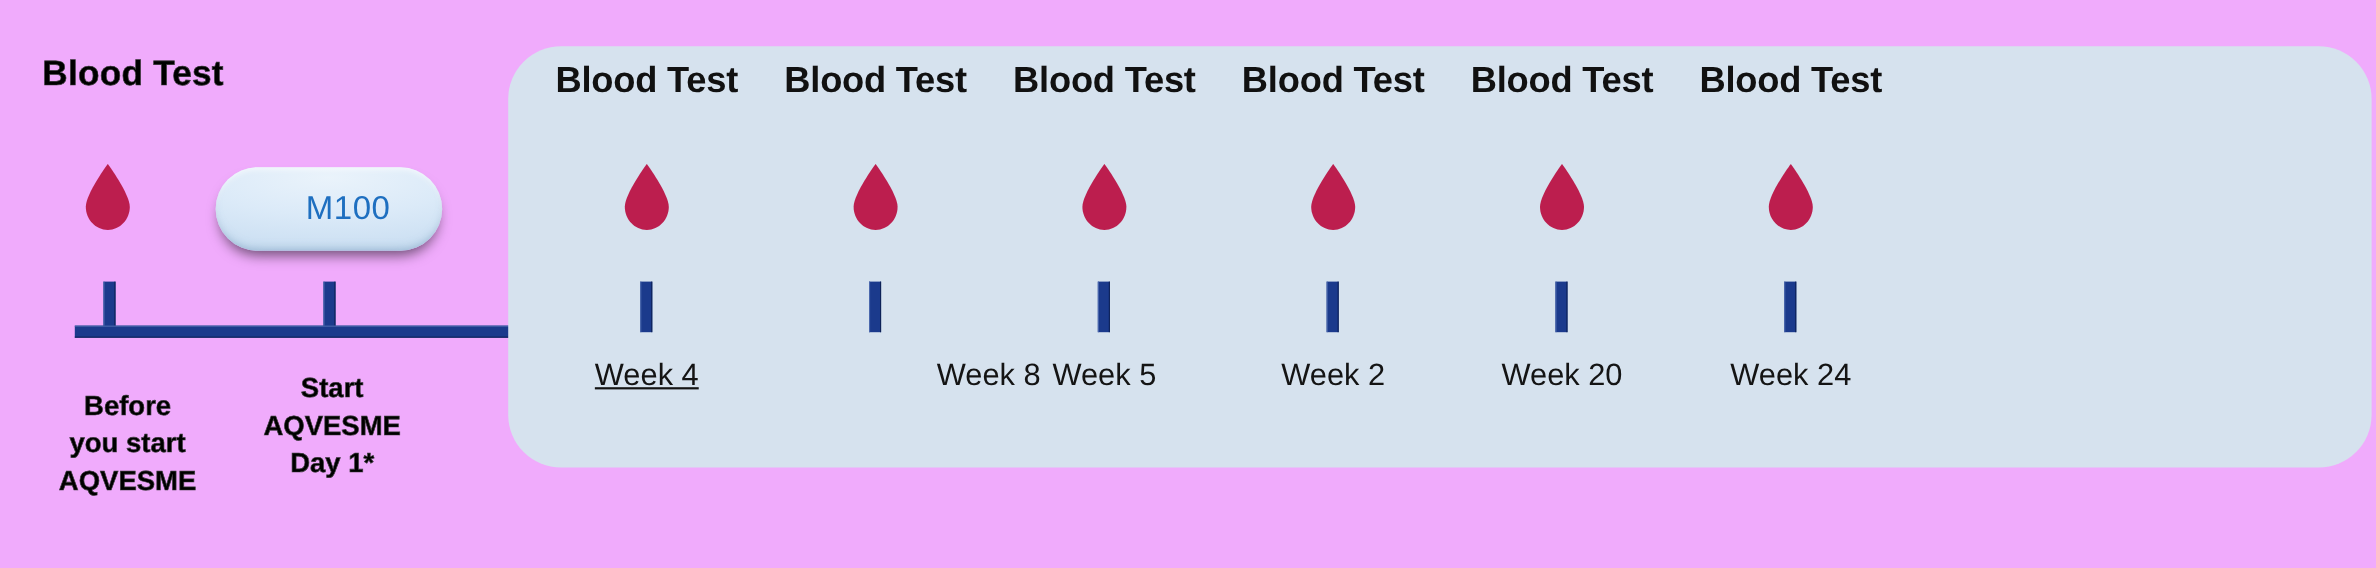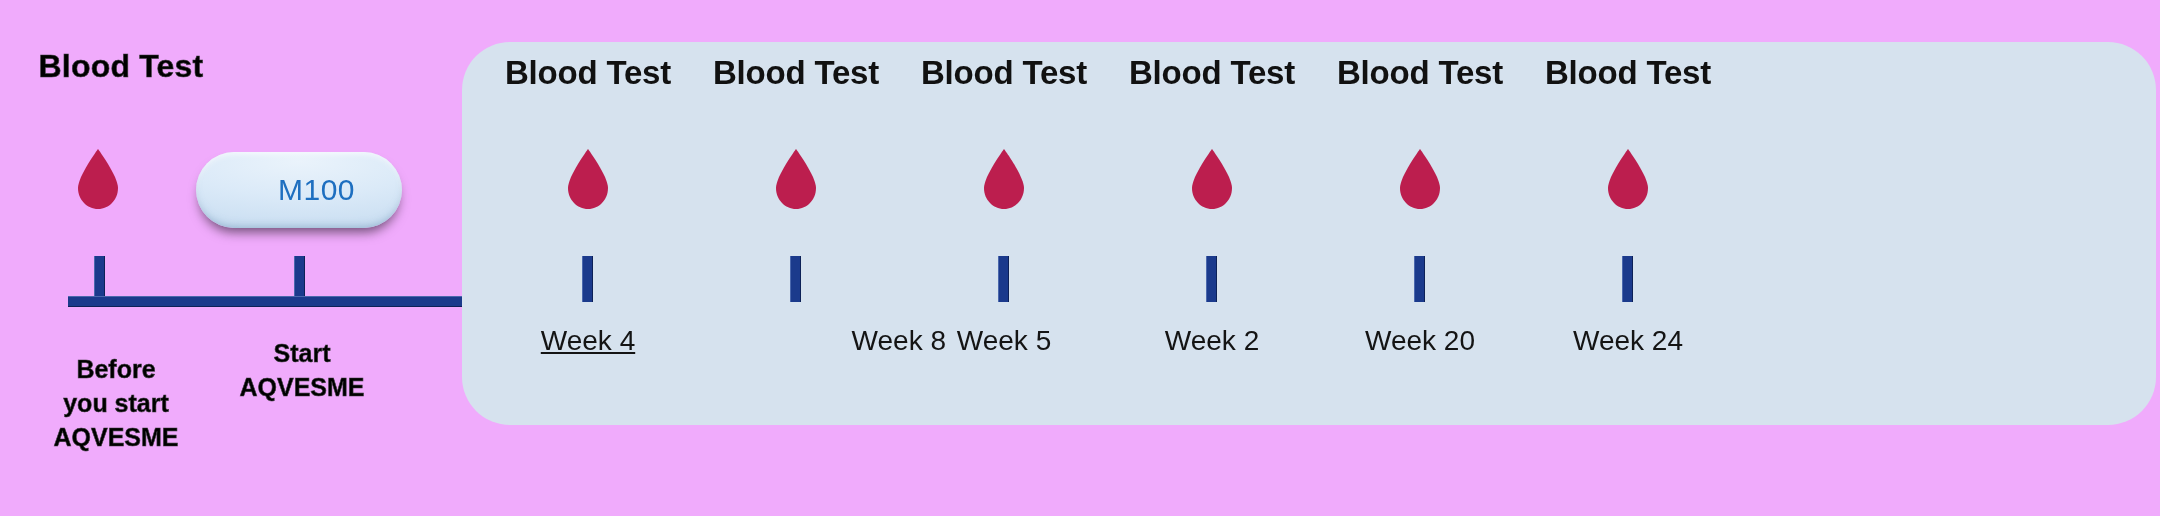--- a/index.html
+++ b/index.html
@@ -157,20 +157,21 @@
   <div class="rail"></div>
 
   <div class="left-caption cap-1">
     <div>Before</div>
     <div>you start</div>
     <div>AQVESME</div>
   </div>
   <div class="left-caption cap-2">
     <div>Start</div>
     <div>AQVESME</div>
+    <div>Day 1*</div>
   </div>
 
   <div class="panel"></div>
 
   <div class="col-title" style="left:438px; width:300px;">Blood Test</div>
   <div class="drop" style="left:565px; top:148px;">
     <svg viewBox="0 0 46 62" xmlns="http://www.w3.org/2000/svg" aria-hidden="true">
       <path d="M23 1 C23 1 3 28 3 40 C3 51.6 11.9 61 23 61 C34.1 61 43 51.6 43 40 C43 28 23 1 23 1 Z" fill="#bc1e4e"></path>
     </svg>
   </div>

